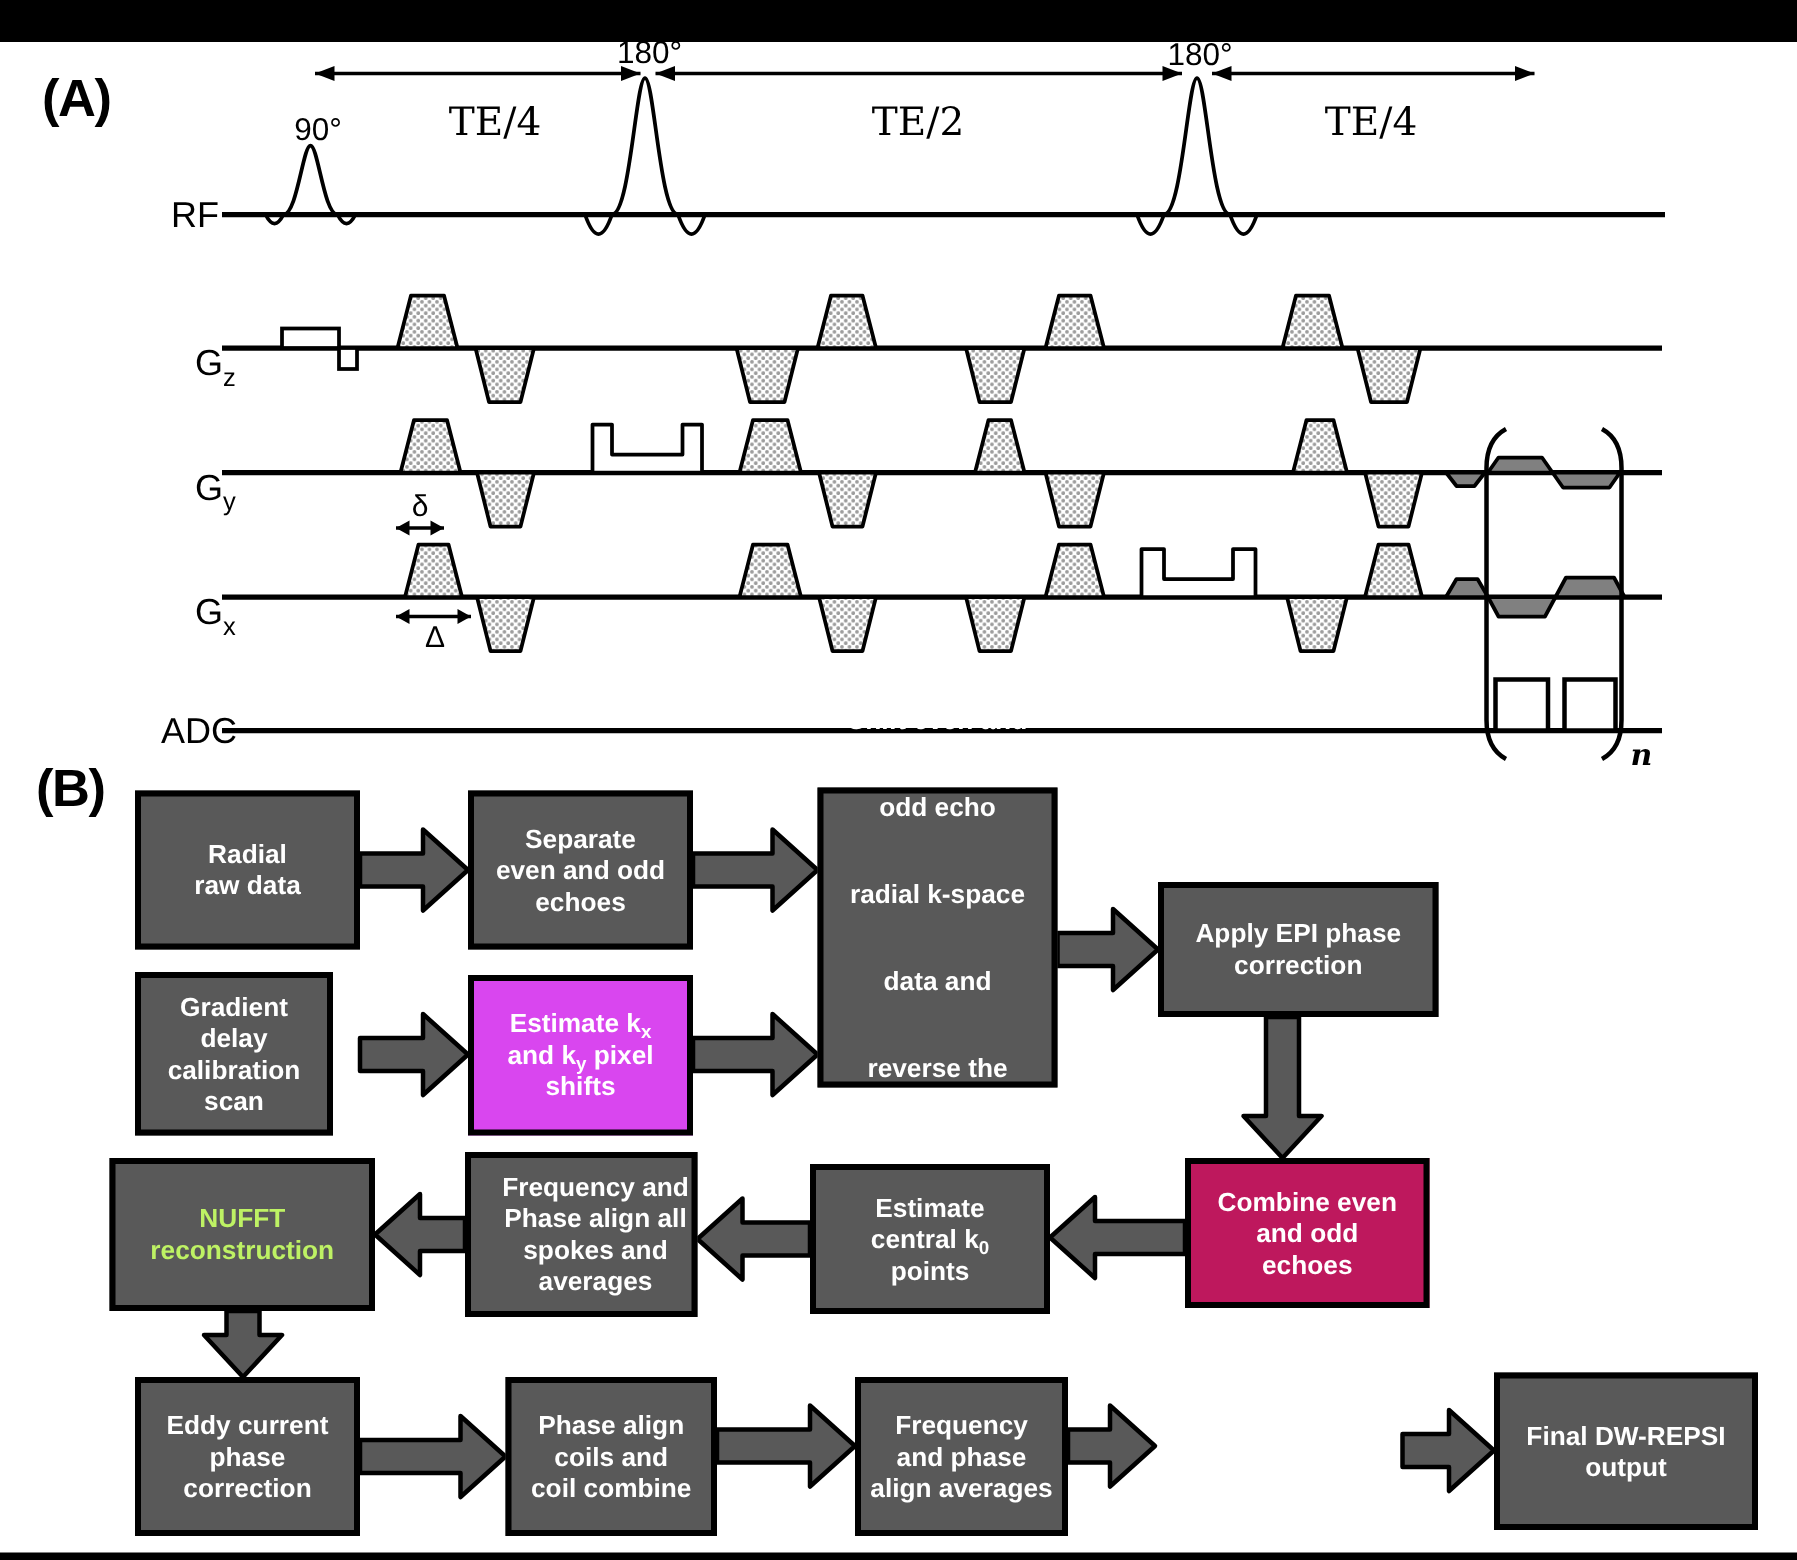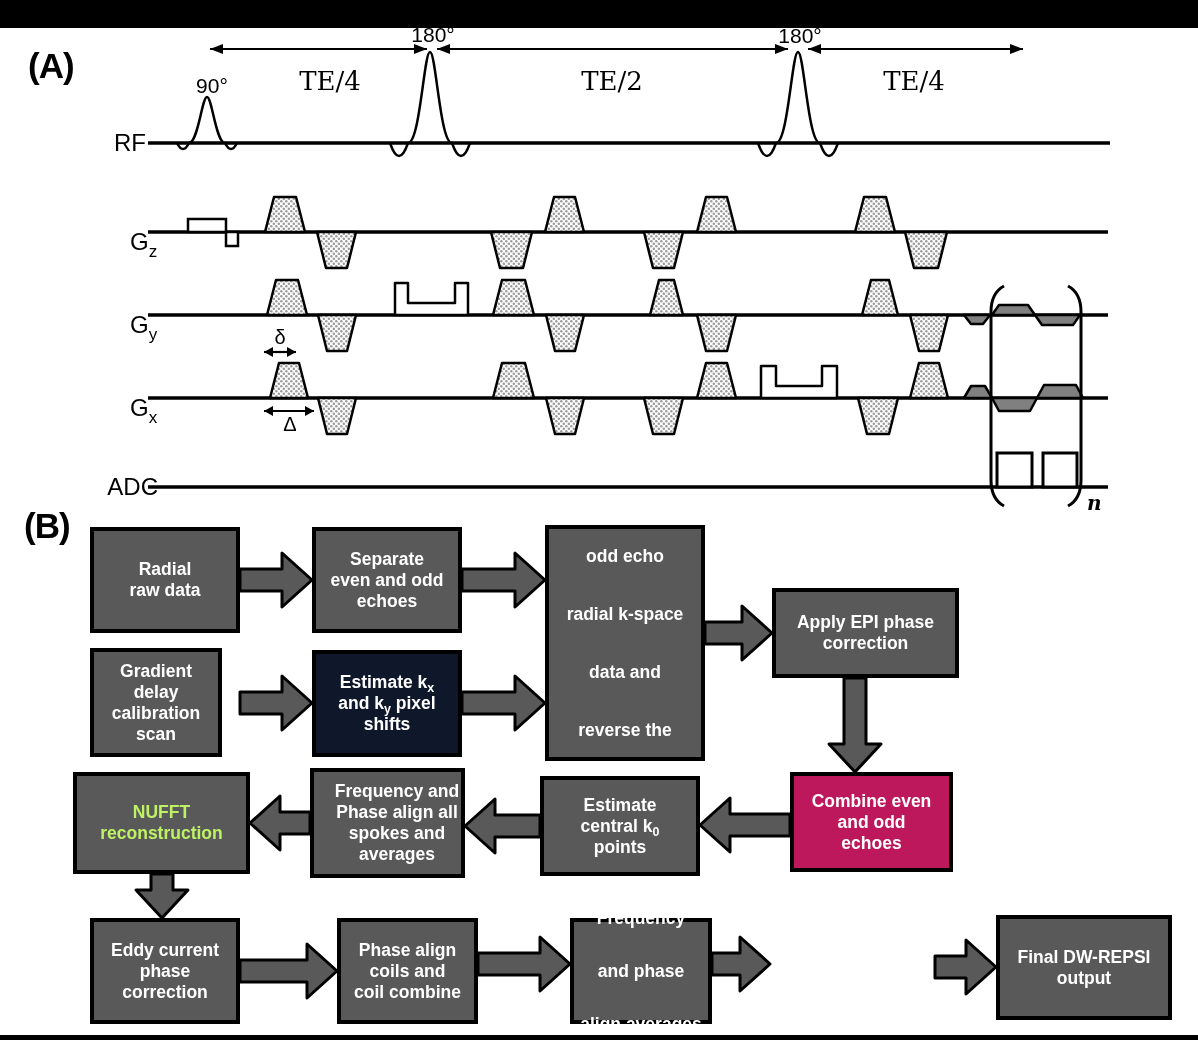--- a/index.html
+++ b/index.html
@@ -147,39 +147,39 @@
   <div id="flow-boxes">
       <div class="fbox" style="left: 90px; top: 527px; width: 150px; height: 106px; background: rgb(89, 89, 89); color: rgb(255, 255, 255);">
         <div>Radial</div>
         <div>raw data</div>
       </div>
       <div class="fbox" style="left: 312px; top: 527px; width: 150px; height: 106px; background: rgb(89, 89, 89); color: rgb(255, 255, 255);">
         <div>Separate</div>
         <div>even and odd</div>
         <div>echoes</div>
       </div>
-      <div class="fbox" style="left: 545px; top: 525px; width: 160px; height: 236px; background: rgb(89, 89, 89); color: rgb(255, 255, 255); gap: 37px;">
+      <div class="fbox" style="left: 545px; top: 525px; width: 160px; height: 200px; background: rgb(89, 89, 89); color: rgb(255, 255, 255); gap: 37px;">
         <div>Shift even and</div>
         <div>odd echo</div>
         <div>radial k-space</div>
         <div>data and</div>
         <div>reverse the</div>
         <div>odd echoes</div>
       </div>
       <div class="fbox" style="left: 772px; top: 588px; width: 187px; height: 90px; background: rgb(89, 89, 89); color: rgb(255, 255, 255);">
         <div>Apply EPI phase</div>
         <div>correction</div>
       </div>
       <div class="fbox" style="left: 90px; top: 648px; width: 132px; height: 109px; background: rgb(89, 89, 89); color: rgb(255, 255, 255);">
         <div>Gradient</div>
         <div>delay</div>
         <div>calibration</div>
         <div>scan</div>
       </div>
-      <div class="fbox" style="left: 312px; top: 650px; width: 150px; height: 107px; background: #0f172a; color: rgb(255, 255, 255);">
+      <div class="fbox" style="left: 312px; top: 650px; width: 150px; height: 107px; background: #d946ef; color: rgb(255, 255, 255);">
         <div><span>Estimate k</span><sub>x</sub></div>
         <div><span>and k</span><sub>y</sub><span> pixel</span></div>
         <div>shifts</div>
       </div>
       <div class="fbox" style="left: 790px; top: 772px; width: 163px; height: 100px; background: #be185d; color: rgb(255, 255, 255);">
         <div>Combine even</div>
         <div>and odd</div>
         <div>echoes</div>
       </div>
       <div class="fbox" style="left: 540px; top: 776px; width: 160px; height: 100px; background: rgb(89, 89, 89); color: rgb(255, 255, 255);">
@@ -200,21 +200,21 @@
       <div class="fbox" style="left: 90px; top: 918px; width: 150px; height: 106px; background: rgb(89, 89, 89); color: rgb(255, 255, 255);">
         <div>Eddy current</div>
         <div>phase</div>
         <div>correction</div>
       </div>
       <div class="fbox" style="left: 337px; top: 918px; width: 141px; height: 106px; background: rgb(89, 89, 89); color: rgb(255, 255, 255);">
         <div>Phase align</div>
         <div>coils and</div>
         <div>coil combine</div>
       </div>
-      <div class="fbox" style="left: 570px; top: 918px; width: 142px; height: 106px; background: rgb(89, 89, 89); color: rgb(255, 255, 255); gap: 32px;">
+      <div class="fbox" style="left: 570px; top: 918px; width: 142px; height: 106px; background: rgb(89, 89, 89); color: rgb(255, 255, 255);">
         <div>Frequency</div>
         <div>and phase</div>
         <div>align averages</div>
       </div>
       <div class="fbox" style="left: 996px; top: 915px; width: 176px; height: 105px; background: rgb(89, 89, 89); color: rgb(255, 255, 255);">
         <div>Final DW-REPSI</div>
         <div>output</div>
       </div>
     </div>
 </div>

